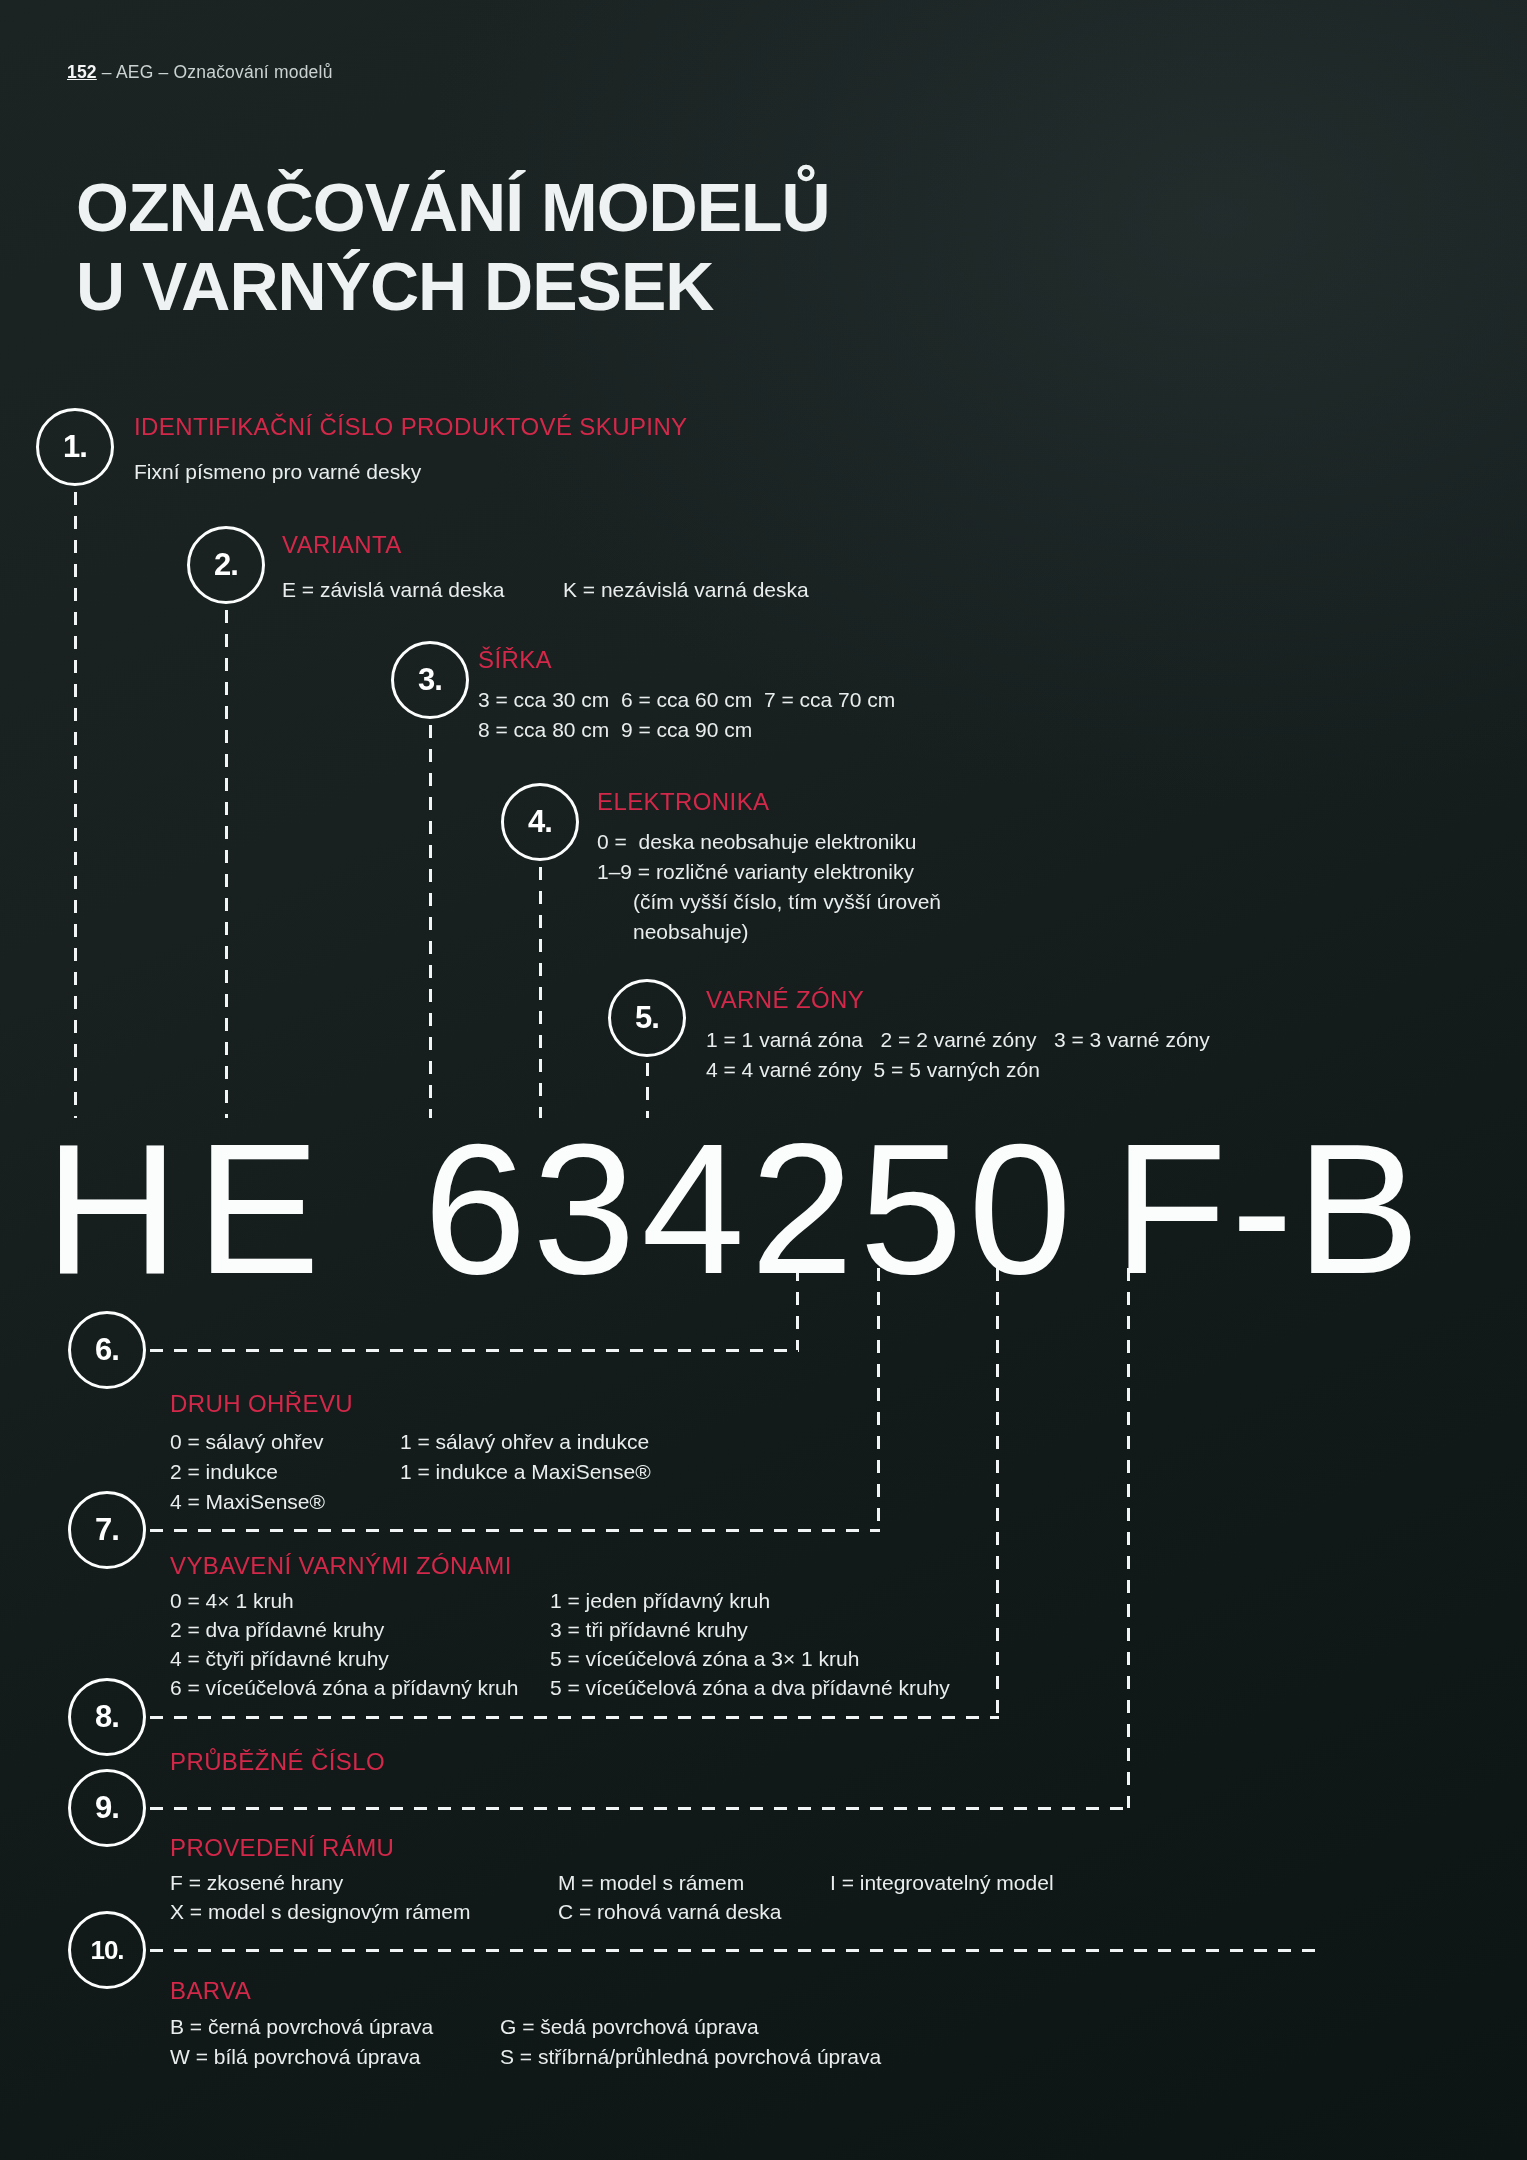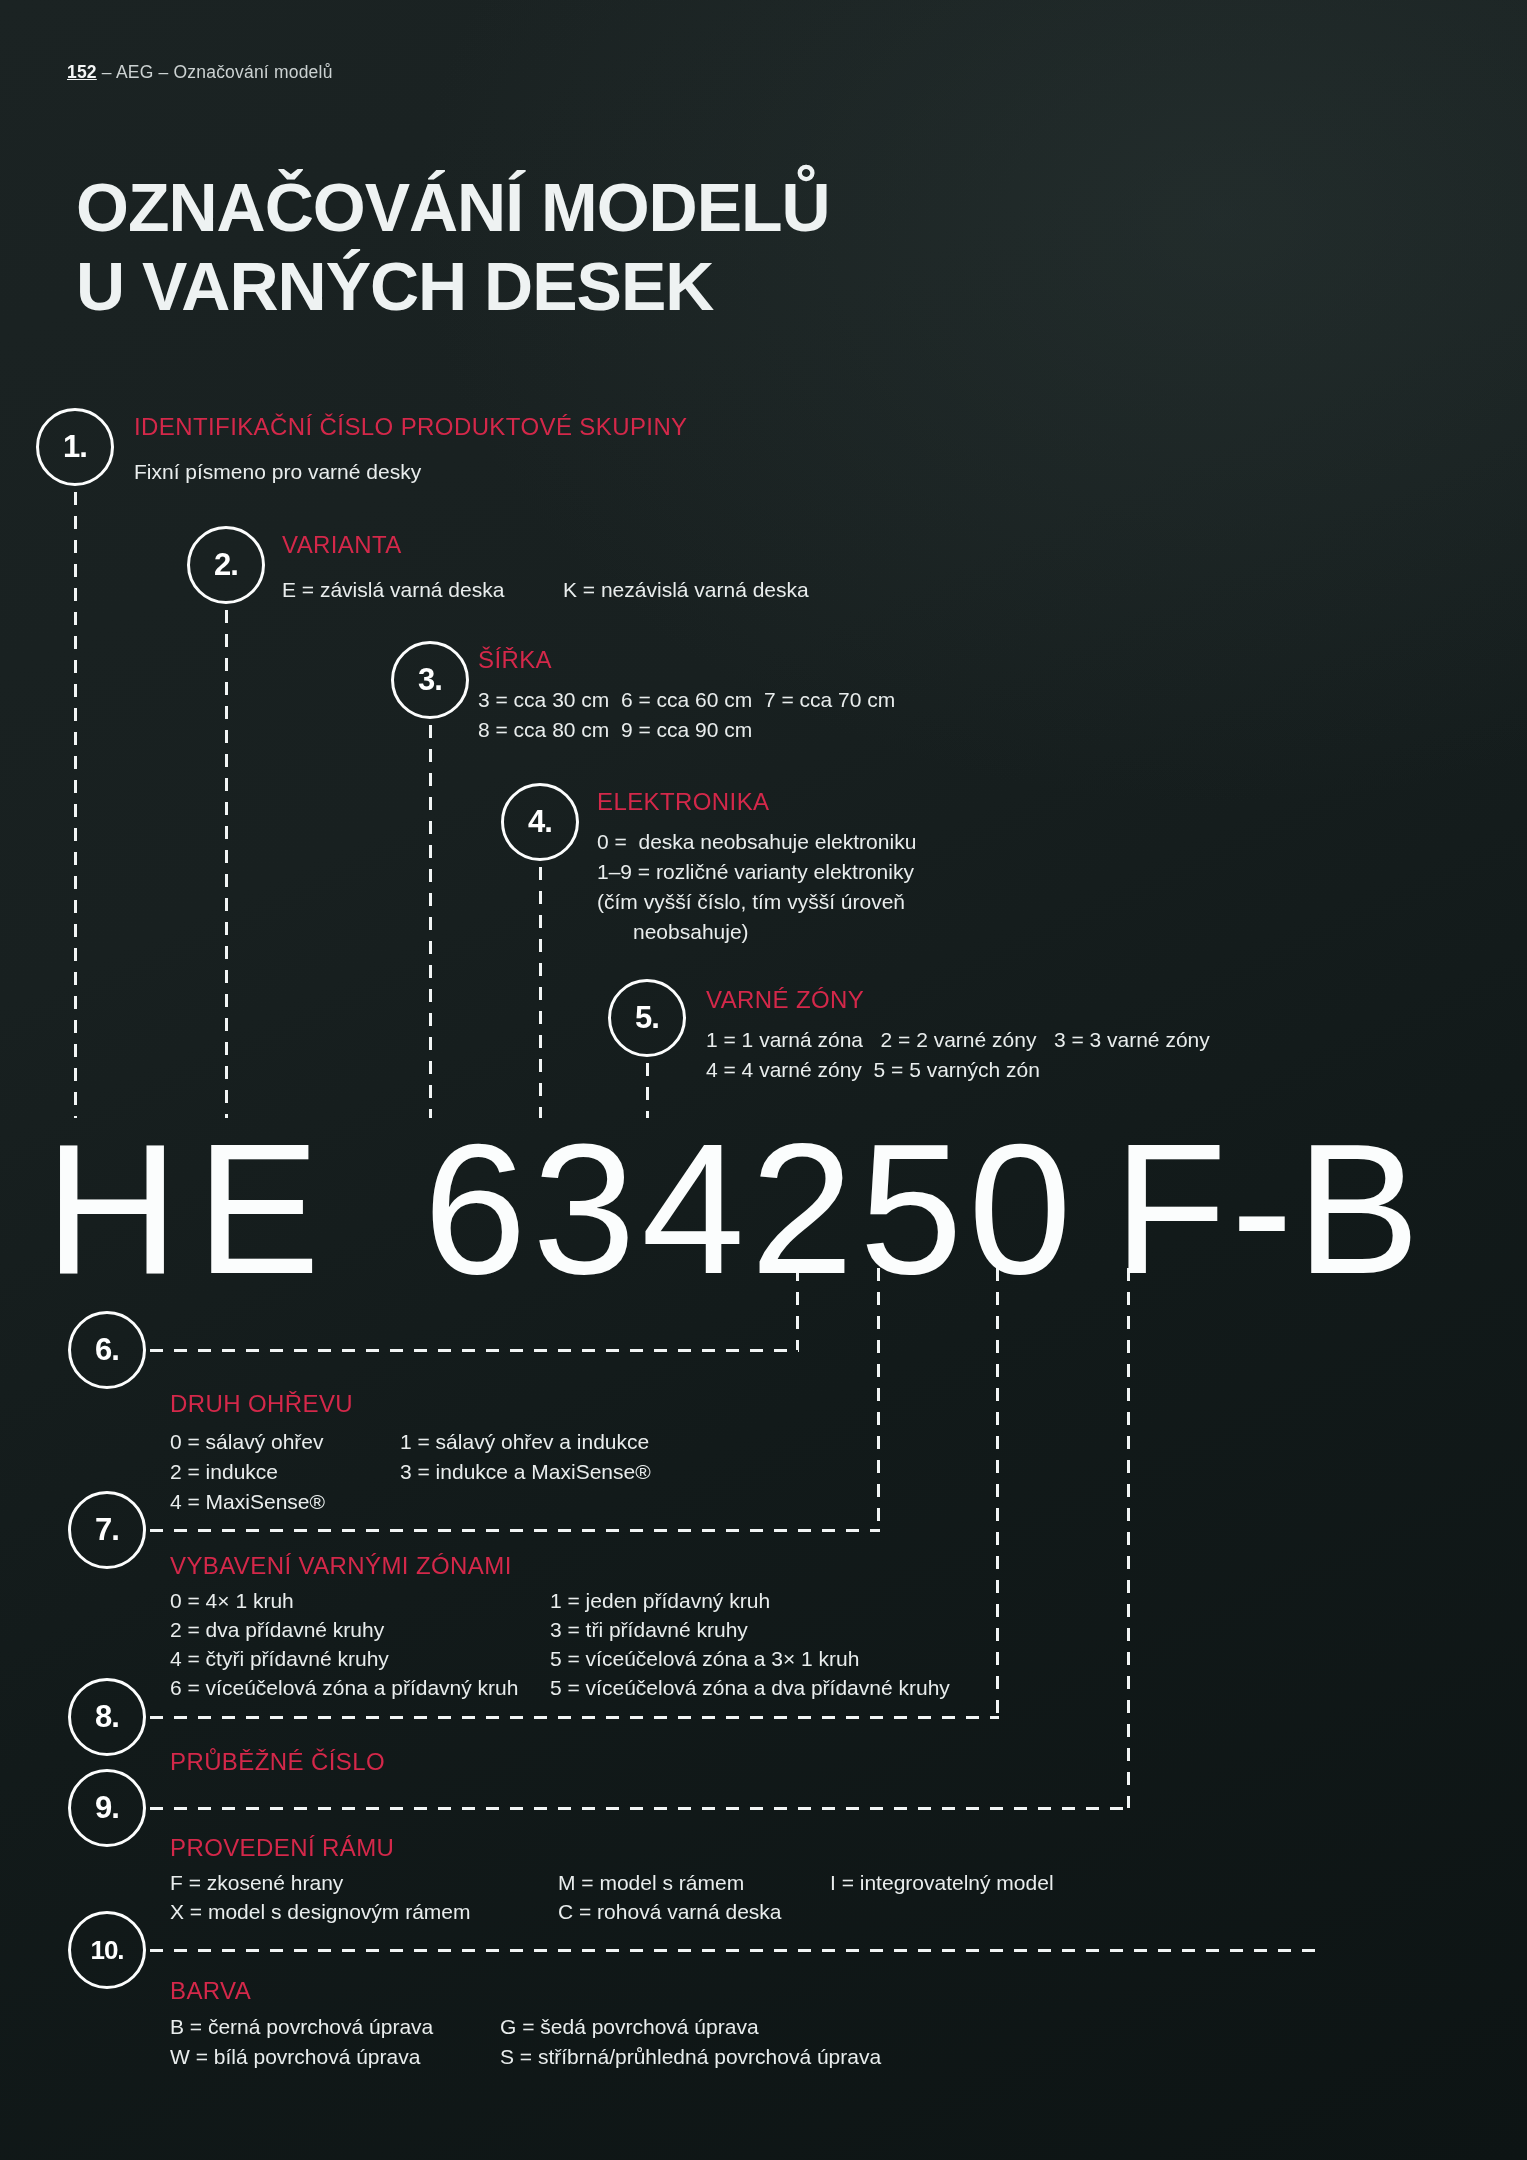--- a/index.html
+++ b/index.html
@@ -107,32 +107,32 @@
   <div class="it" style="left:282px;top:578px">E = závislá varná deska</div>
   <div class="it" style="left:563px;top:578px">K = nezávislá varná deska</div>
 
   <div class="st" style="left:478px;top:646px">ŠÍŘKA</div>
   <div class="it" style="left:478px;top:688px">3 = cca 30 cm  6 = cca 60 cm  7 = cca 70 cm</div>
   <div class="it" style="left:478px;top:718px">8 = cca 80 cm  9 = cca 90 cm</div>
 
   <div class="st" style="left:597px;top:788px">ELEKTRONIKA</div>
   <div class="it" style="left:597px;top:830px">0 =  deska neobsahuje elektroniku</div>
   <div class="it" style="left:597px;top:860px">1–9 = rozličné varianty elektroniky</div>
-  <div class="it" style="left:597px;top:890px">(čím vyšší číslo, tím vyšší úroveň</div>
+  <div class="it" style="left:633px;top:890px">(čím vyšší číslo, tím vyšší úroveň</div>
   <div class="it" style="left:633px;top:920px">neobsahuje)</div>
 
   <div class="st" style="left:706px;top:986px">VARNÉ ZÓNY</div>
   <div class="it" style="left:706px;top:1028px">1 = 1 varná zóna   2 = 2 varné zóny   3 = 3 varné zóny</div>
   <div class="it" style="left:706px;top:1058px">4 = 4 varné zóny  5 = 5 varných zón</div>
 
   <div class="st" style="left:170px;top:1390px">DRUH OHŘEVU</div>
   <div class="it" style="left:170px;top:1430px">0 = sálavý ohřev</div>
   <div class="it" style="left:400px;top:1430px">1 = sálavý ohřev a indukce</div>
   <div class="it" style="left:170px;top:1460px">2 = indukce</div>
-  <div class="it" style="left:400px;top:1460px">3 = indukce a MaxiSense®</div>
+  <div class="it" style="left:400px;top:1460px">1 = indukce a MaxiSense®</div>
   <div class="it" style="left:170px;top:1490px">4 = MaxiSense®</div>
 
   <div class="st" style="left:170px;top:1552px">VYBAVENÍ VARNÝMI ZÓNAMI</div>
   <div class="it" style="left:170px;top:1589px">0 = 4× 1 kruh</div>
   <div class="it" style="left:550px;top:1589px">1 = jeden přídavný kruh</div>
   <div class="it" style="left:170px;top:1618px">2 = dva přídavné kruhy</div>
   <div class="it" style="left:550px;top:1618px">3 = tři přídavné kruhy</div>
   <div class="it" style="left:170px;top:1647px">4 = čtyři přídavné kruhy</div>
   <div class="it" style="left:550px;top:1647px">5 = víceúčelová zóna a 3× 1 kruh</div>
   <div class="it" style="left:170px;top:1676px">6 = víceúčelová zóna a přídavný kruh</div>

